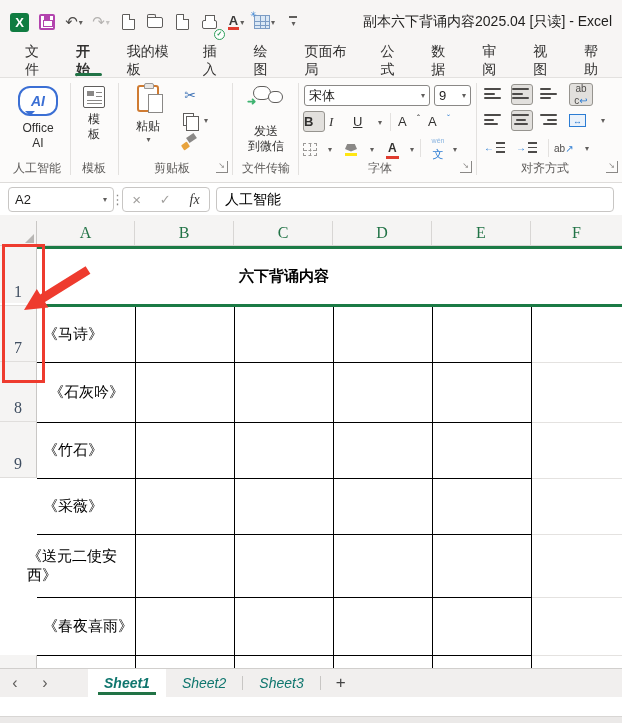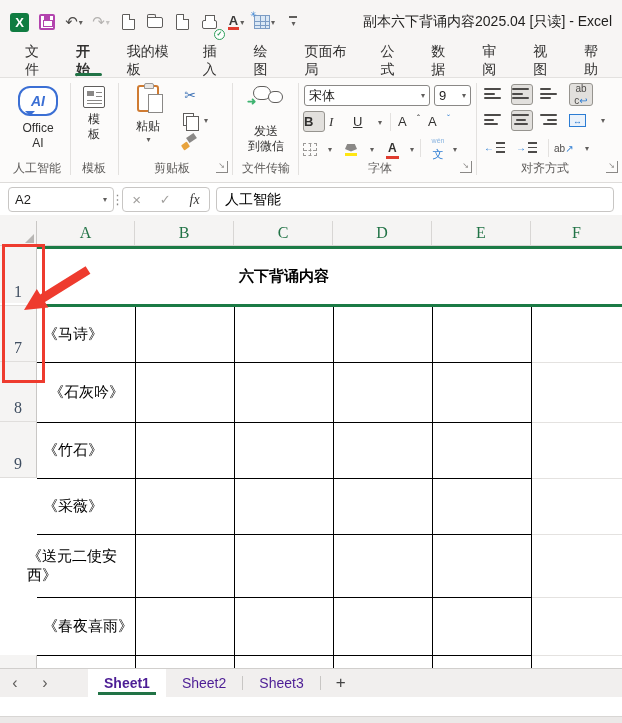--- a/index.html
+++ b/index.html
@@ -104,21 +104,21 @@
   .vline { position:absolute; top:246px; height:422px; width:1.4px; background:#000; }
   .fline { position:absolute; left:531px; width:91px; height:1px; background:#e4e2e0; }
   .gline { position:absolute; left:37px; width:585px; height:3px; background:#1b7a45; }
   #hidden-split { position:absolute; left:0; top:302px; width:37px; height:2px; background:#fff; }
   #anno-rect { position:absolute; left:2px; top:244px; width:43px; height:139px; border:3px solid #ee3b2e; z-index:60; }
   #anno-arrow { position:absolute; left:0; top:240px; z-index:61; }
 
   
   #sheetbar { top:668px; left:0; width:622px; height:29px; background:#f1efee; border-top:1px solid #d1cfcd; display:flex; align-items:stretch; }
   .snav { width:30px; display:flex; align-items:center; justify-content:center; color:#5f5d5b; font-size:16px; }
-  .stab { padding:0 16px; display:flex; align-items:center; font-size:14px; color:#4c1d95; position:relative; }
+  .stab { padding:0 16px; display:flex; align-items:center; font-size:14px; color:#0f766e; position:relative;font-style:italic; }
   .stab.active { background:#fff; font-weight:bold; }
   .stab.active:after { content:""; position:absolute; left:10px; right:10px; bottom:2px; height:3px; background:#217346; }
   .ssep { width:1px; height:14px; background:#c8c6c4; align-self:center; }
   .sadd { width:40px; display:flex; align-items:center; justify-content:center; font-size:17px; color:#444; }
 
   
   #statusbar { top:697px; left:0; width:622px; height:19px; background:#fff; border-top:1px solid #e3e1df; display:flex; align-items:center; font-size:12px; color:#3b3a39; padding-left:10px; gap:8px; }
   .macro-icon { width:13px; height:11px; border:1.3px solid #4d4b49; border-radius:2px; position:relative; margin-left:26px; }
   .macro-icon:before { content:""; position:absolute; right:1px; bottom:1px; width:5px; height:5px; border:1.2px solid #4d4b49; border-radius:50%; }
   .person-icon { width:12px; height:13px; position:relative; margin-left:10px; }

